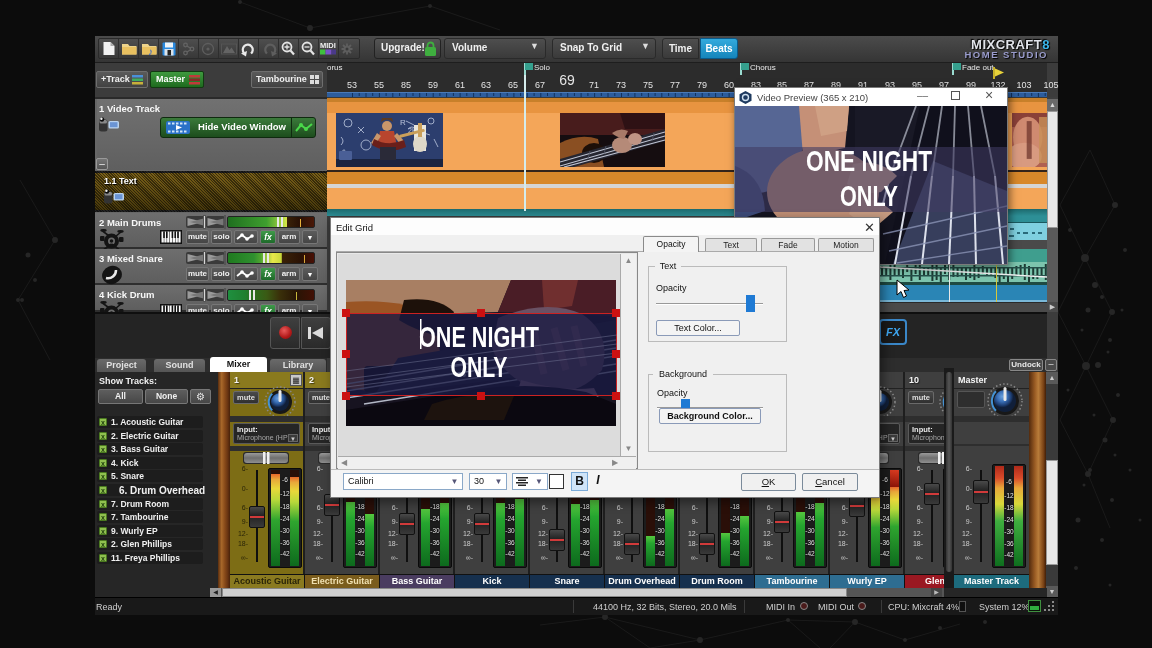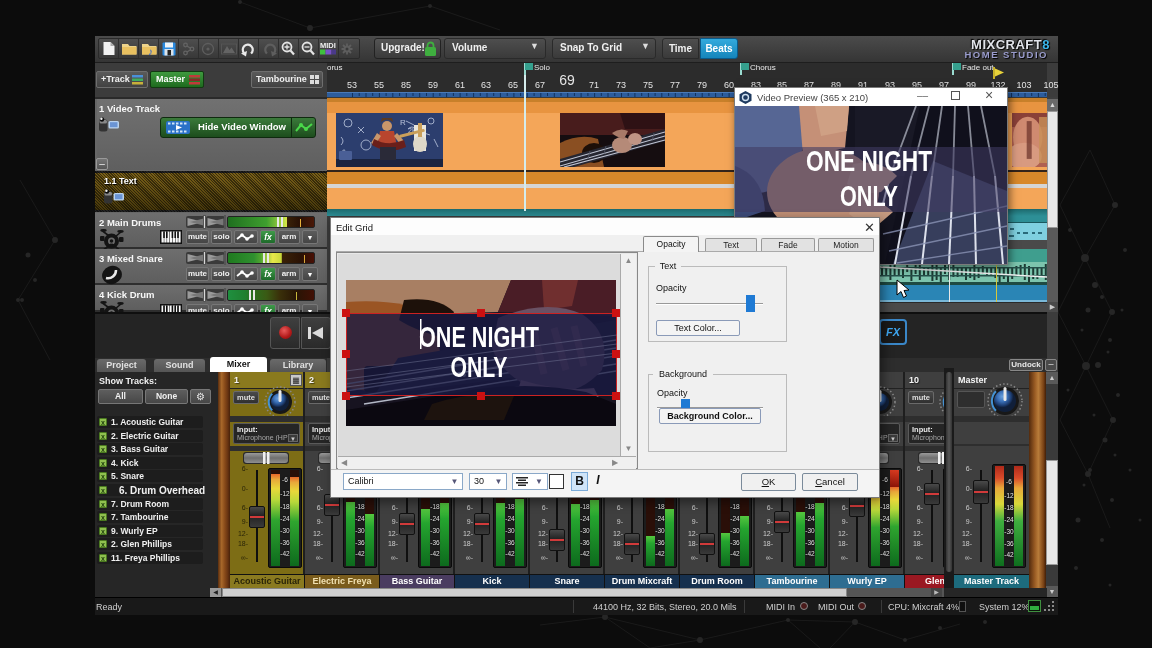--- a/index.html
+++ b/index.html
@@ -839,21 +839,21 @@
 <div style="left:346px;top:502px;width:9px;height:64px;background:linear-gradient(to top,#0d6a1d,#25a52f 75%,#55c73f);"></div>
 <div style="left:365px;top:470px;width:9px;height:44px;background:#2a0f08;"></div>
 <div style="left:365px;top:514px;width:9px;height:52px;background:linear-gradient(to top,#0d6a1d,#25a52f 75%,#55c73f);"></div>
 <div style="left:351px;top:476px;width:18px;height:8px;color:#e0e0e0;font-size:6.5px;text-align:center;text-shadow:0 0 2px #000;">-6</div>
 <div style="left:351px;top:490px;width:18px;height:8px;color:#e0e0e0;font-size:6.5px;text-align:center;text-shadow:0 0 2px #000;">-12</div>
 <div style="left:351px;top:503px;width:18px;height:8px;color:#e0e0e0;font-size:6.5px;text-align:center;text-shadow:0 0 2px #000;">-18</div>
 <div style="left:351px;top:515px;width:18px;height:8px;color:#e0e0e0;font-size:6.5px;text-align:center;text-shadow:0 0 2px #000;">-24</div>
 <div style="left:351px;top:527px;width:18px;height:8px;color:#e0e0e0;font-size:6.5px;text-align:center;text-shadow:0 0 2px #000;">-30</div>
 <div style="left:351px;top:539px;width:18px;height:8px;color:#e0e0e0;font-size:6.5px;text-align:center;text-shadow:0 0 2px #000;">-36</div>
 <div style="left:351px;top:550px;width:18px;height:8px;color:#e0e0e0;font-size:6.5px;text-align:center;text-shadow:0 0 2px #000;">-42</div>
-<div style="left:305px;top:574px;width:75px;height:14px;background:#7a5c1c;border-right:1px solid #111;border-top:1px solid #111;color:#f0e0b0;font-size:9px;font-weight:bold;text-align:center;line-height:13px;overflow:hidden;">Electric Freya</div>
+<div style="left:305px;top:574px;width:75px;height:14px;background:#7a5c1c;border-right:1px solid #111;border-top:1px solid #111;color:#f0e0b0;font-size:9px;font-weight:bold;text-align:center;line-height:13px;overflow:hidden;">Electric Guitar</div>
 <div style="left:380px;top:372px;width:75px;height:17px;background:#3f3f3f;border-bottom:1px solid #222;border-right:2px solid #1e1e1e;"></div>
 <div style="left:384px;top:375px;width:20px;height:11px;color:#f5f5f5;font-size:9px;font-weight:bold;text-shadow:1px 1px 1px rgba(0,0,0,0.5);">3</div>
 <div style="left:380px;top:389px;width:75px;height:185px;background:#3f3f3f;border-right:2px solid #1e1e1e;"></div>
 <div style="left:383px;top:391px;width:26px;height:13px;background:linear-gradient(#4a4a4a,#303030);border:1px solid #6a6a6a;border-radius:2px;color:#e0e0e0;font-size:7.5px;font-weight:bold;text-align:center;line-height:11px;">mute</div>
 <svg style="left:414px;top:386px;position:absolute" width="32" height="32">
 <circle cx="16" cy="16" r="15" fill="none" stroke="#888" stroke-width="1.5" stroke-dasharray="1.5 2.2"></circle>
 <circle cx="16" cy="16" r="12" fill="#181818"></circle>
 <circle cx="16" cy="16" r="9" fill="url(#kb)"></circle>
 <rect x="14.5" y="4" width="3" height="12" rx="1.5" fill="#e8e8e8"></rect>
 <path d="M8.2 24.4 a12 12 0 0 1 0 -16.799999999999997" stroke="#4aa0e8" stroke-width="2" fill="none" opacity="0.9"></path>
@@ -1027,21 +1027,21 @@
 <div style="left:646px;top:536px;width:9px;height:30px;background:linear-gradient(to top,#0d6a1d,#25a52f 75%,#55c73f);"></div>
 <div style="left:665px;top:470px;width:9px;height:39px;background:#2a0f08;"></div>
 <div style="left:665px;top:509px;width:9px;height:57px;background:linear-gradient(to top,#0d6a1d,#25a52f 75%,#55c73f);"></div>
 <div style="left:651px;top:476px;width:18px;height:8px;color:#e0e0e0;font-size:6.5px;text-align:center;text-shadow:0 0 2px #000;">-6</div>
 <div style="left:651px;top:490px;width:18px;height:8px;color:#e0e0e0;font-size:6.5px;text-align:center;text-shadow:0 0 2px #000;">-12</div>
 <div style="left:651px;top:503px;width:18px;height:8px;color:#e0e0e0;font-size:6.5px;text-align:center;text-shadow:0 0 2px #000;">-18</div>
 <div style="left:651px;top:515px;width:18px;height:8px;color:#e0e0e0;font-size:6.5px;text-align:center;text-shadow:0 0 2px #000;">-24</div>
 <div style="left:651px;top:527px;width:18px;height:8px;color:#e0e0e0;font-size:6.5px;text-align:center;text-shadow:0 0 2px #000;">-30</div>
 <div style="left:651px;top:539px;width:18px;height:8px;color:#e0e0e0;font-size:6.5px;text-align:center;text-shadow:0 0 2px #000;">-36</div>
 <div style="left:651px;top:550px;width:18px;height:8px;color:#e0e0e0;font-size:6.5px;text-align:center;text-shadow:0 0 2px #000;">-42</div>
-<div style="left:605px;top:574px;width:75px;height:14px;background:#16304e;border-right:1px solid #111;border-top:1px solid #111;color:#ffffff;font-size:9px;font-weight:bold;text-align:center;line-height:13px;overflow:hidden;">Drum Mixcraft</div>
+<div style="left:605px;top:574px;width:75px;height:14px;background:#16304e;border-right:1px solid #111;border-top:1px solid #111;color:#ffffff;font-size:9px;font-weight:bold;text-align:center;line-height:13px;overflow:hidden;">Drum Overhead</div>
 <div style="left:680px;top:372px;width:75px;height:17px;background:#3f3f3f;border-bottom:1px solid #222;border-right:2px solid #1e1e1e;"></div>
 <div style="left:684px;top:375px;width:20px;height:11px;color:#f5f5f5;font-size:9px;font-weight:bold;text-shadow:1px 1px 1px rgba(0,0,0,0.5);">7</div>
 <div style="left:680px;top:389px;width:75px;height:185px;background:#3f3f3f;border-right:2px solid #1e1e1e;"></div>
 <div style="left:683px;top:391px;width:26px;height:13px;background:linear-gradient(#4a4a4a,#303030);border:1px solid #6a6a6a;border-radius:2px;color:#e0e0e0;font-size:7.5px;font-weight:bold;text-align:center;line-height:11px;">mute</div>
 <svg style="left:714px;top:386px;position:absolute" width="32" height="32">
 <circle cx="16" cy="16" r="15" fill="none" stroke="#888" stroke-width="1.5" stroke-dasharray="1.5 2.2"></circle>
 <circle cx="16" cy="16" r="12" fill="#181818"></circle>
 <circle cx="16" cy="16" r="9" fill="url(#kb)"></circle>
 <rect x="14.5" y="4" width="3" height="12" rx="1.5" fill="#e8e8e8"></rect>
 <path d="M8.2 24.4 a12 12 0 0 1 0 -16.799999999999997" stroke="#4aa0e8" stroke-width="2" fill="none" opacity="0.9"></path>

